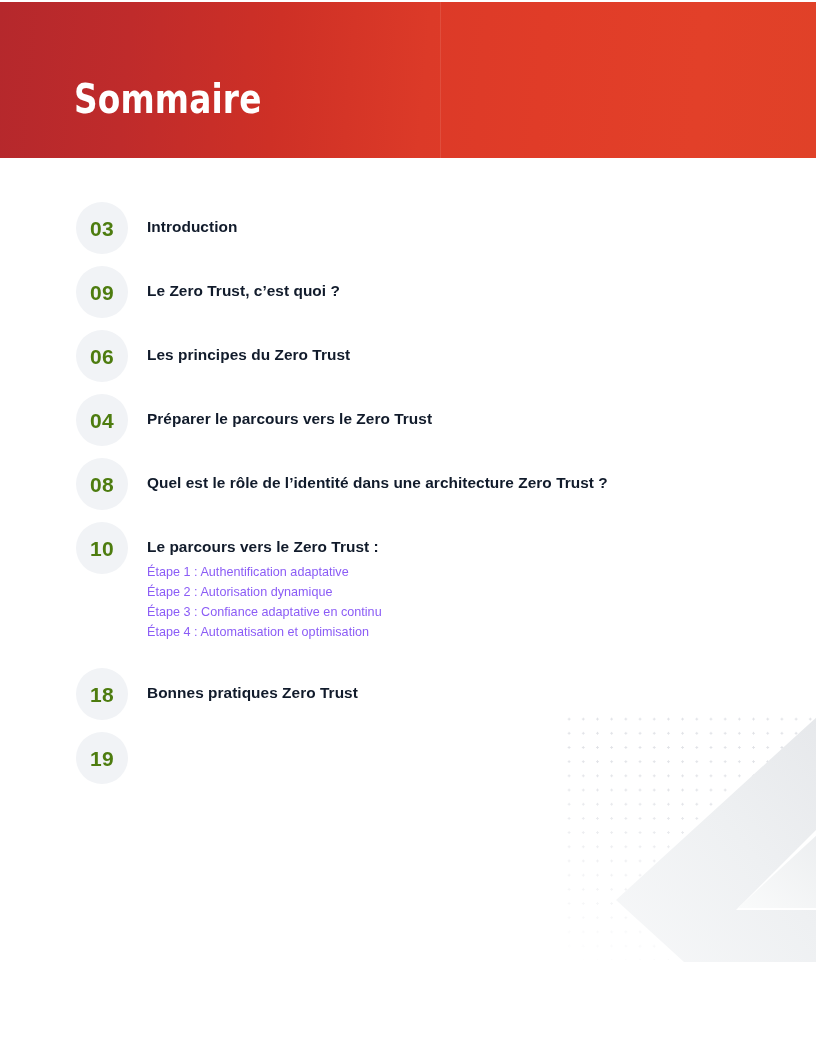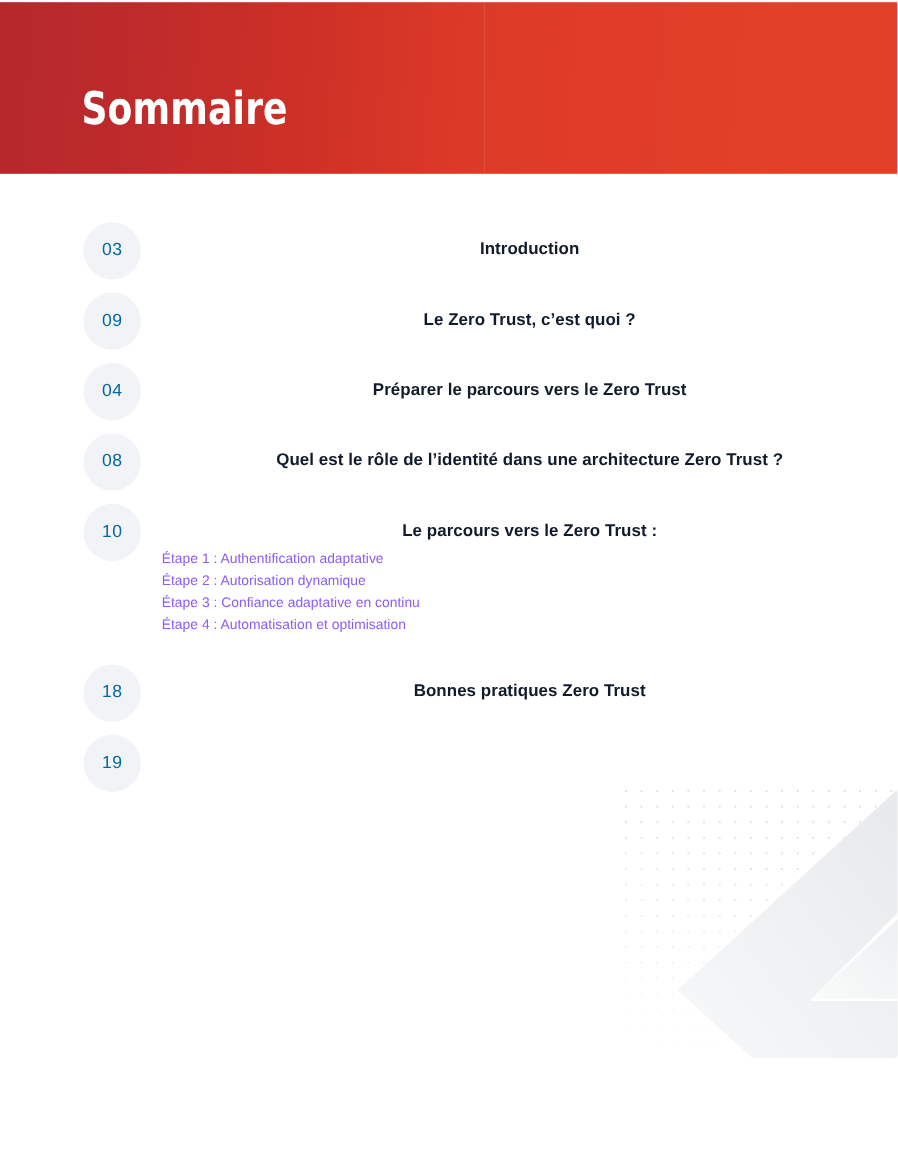--- a/index.html
+++ b/index.html
@@ -118,39 +118,38 @@
     margin-left: 76px;
     width: 52px;
     height: 52px;
     border-radius: 50%;
     background: #f1f3f6;
     display: flex;
     align-items: center;
     justify-content: center;
   }
   .badge-num {
-    color: #0369a1;
-    font-size: 16px;
-    font-weight: 400;
+    color: #4d7c0f;
+    font-size: 21px;
+    font-weight: 700;
     letter-spacing: 0.35px;
     line-height: 1;
   }
   .entry-body {
     flex: 1 1 auto;
     margin-left: 19px;
     padding-top: 15px;
   }
   .entry-title {
     color: #111b2b;
     font-size: 15.4px;
     font-weight: 700;
     line-height: 20px;
     letter-spacing: 0.05px;
     white-space: nowrap;
-    text-align: center;
   }
   .sub-list {
     margin: 5px 0 0 0;
     padding: 0;
     list-style: none;
   }
   .sub-item {
     color: #8b5cf6;
     font-size: 12.6px;
     font-weight: 400;
@@ -177,20 +176,28 @@
         <div class="entry-body">
           <div class="entry-title">Introduction</div>
         </div>
       </div>
       <div class="toc-entry">
         <div class="badge">
           <span class="badge-num">09</span>
         </div>
         <div class="entry-body">
           <div class="entry-title">Le Zero Trust, c’est quoi ?</div>
+        </div>
+      </div>
+      <div class="toc-entry">
+        <div class="badge">
+          <span class="badge-num">06</span>
+        </div>
+        <div class="entry-body">
+          <div class="entry-title">Les principes du Zero Trust</div>
         </div>
       </div>
       <div class="toc-entry">
         <div class="badge">
           <span class="badge-num">04</span>
         </div>
         <div class="entry-body">
           <div class="entry-title">Préparer le parcours vers le Zero Trust</div>
         </div>
       </div>

